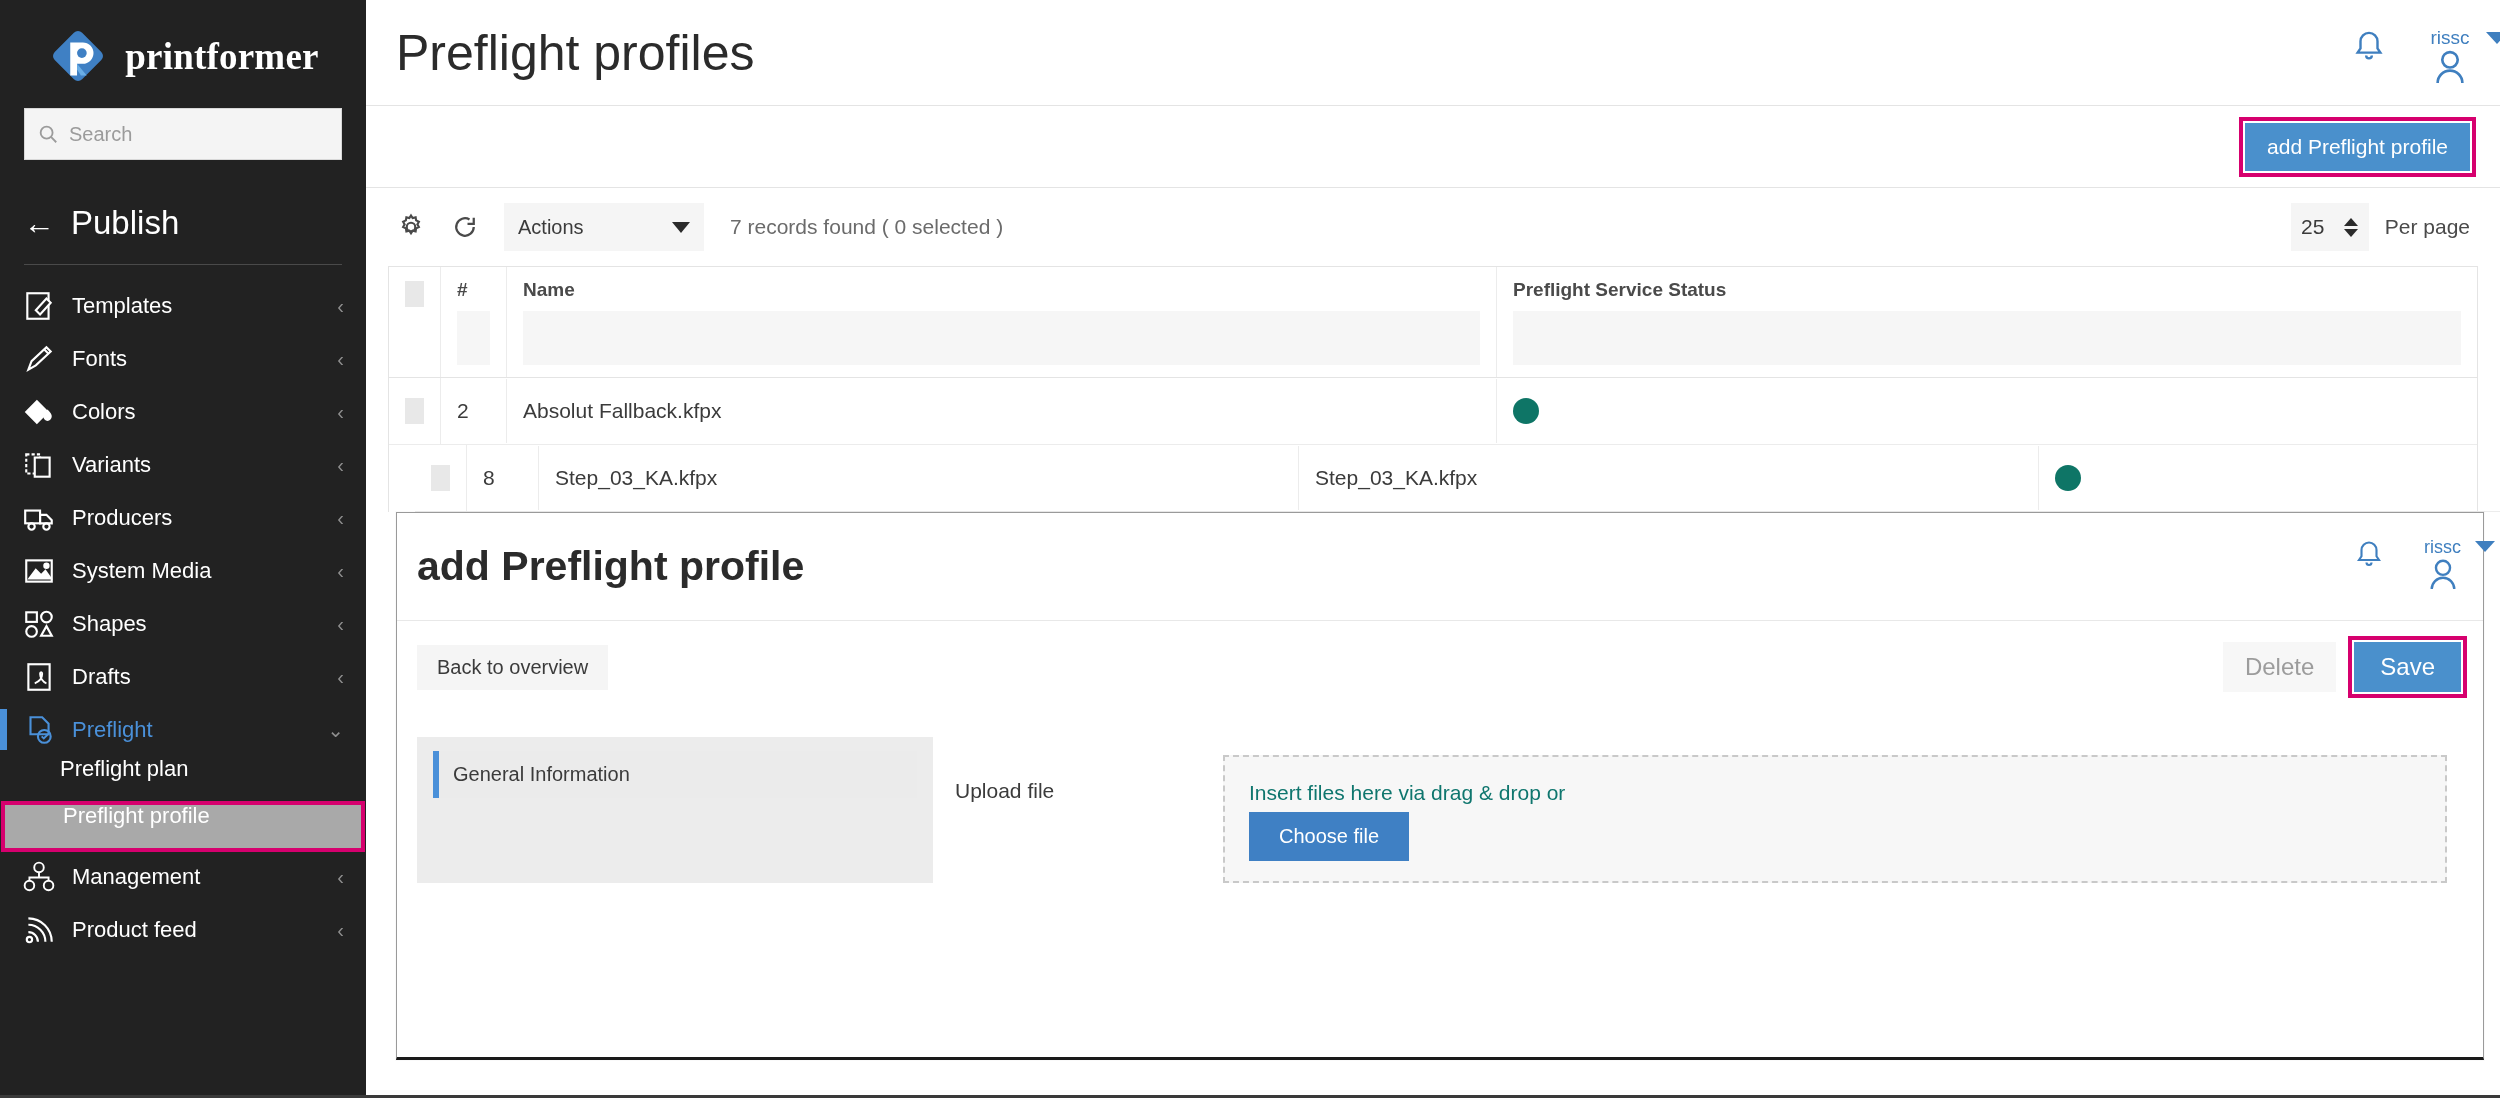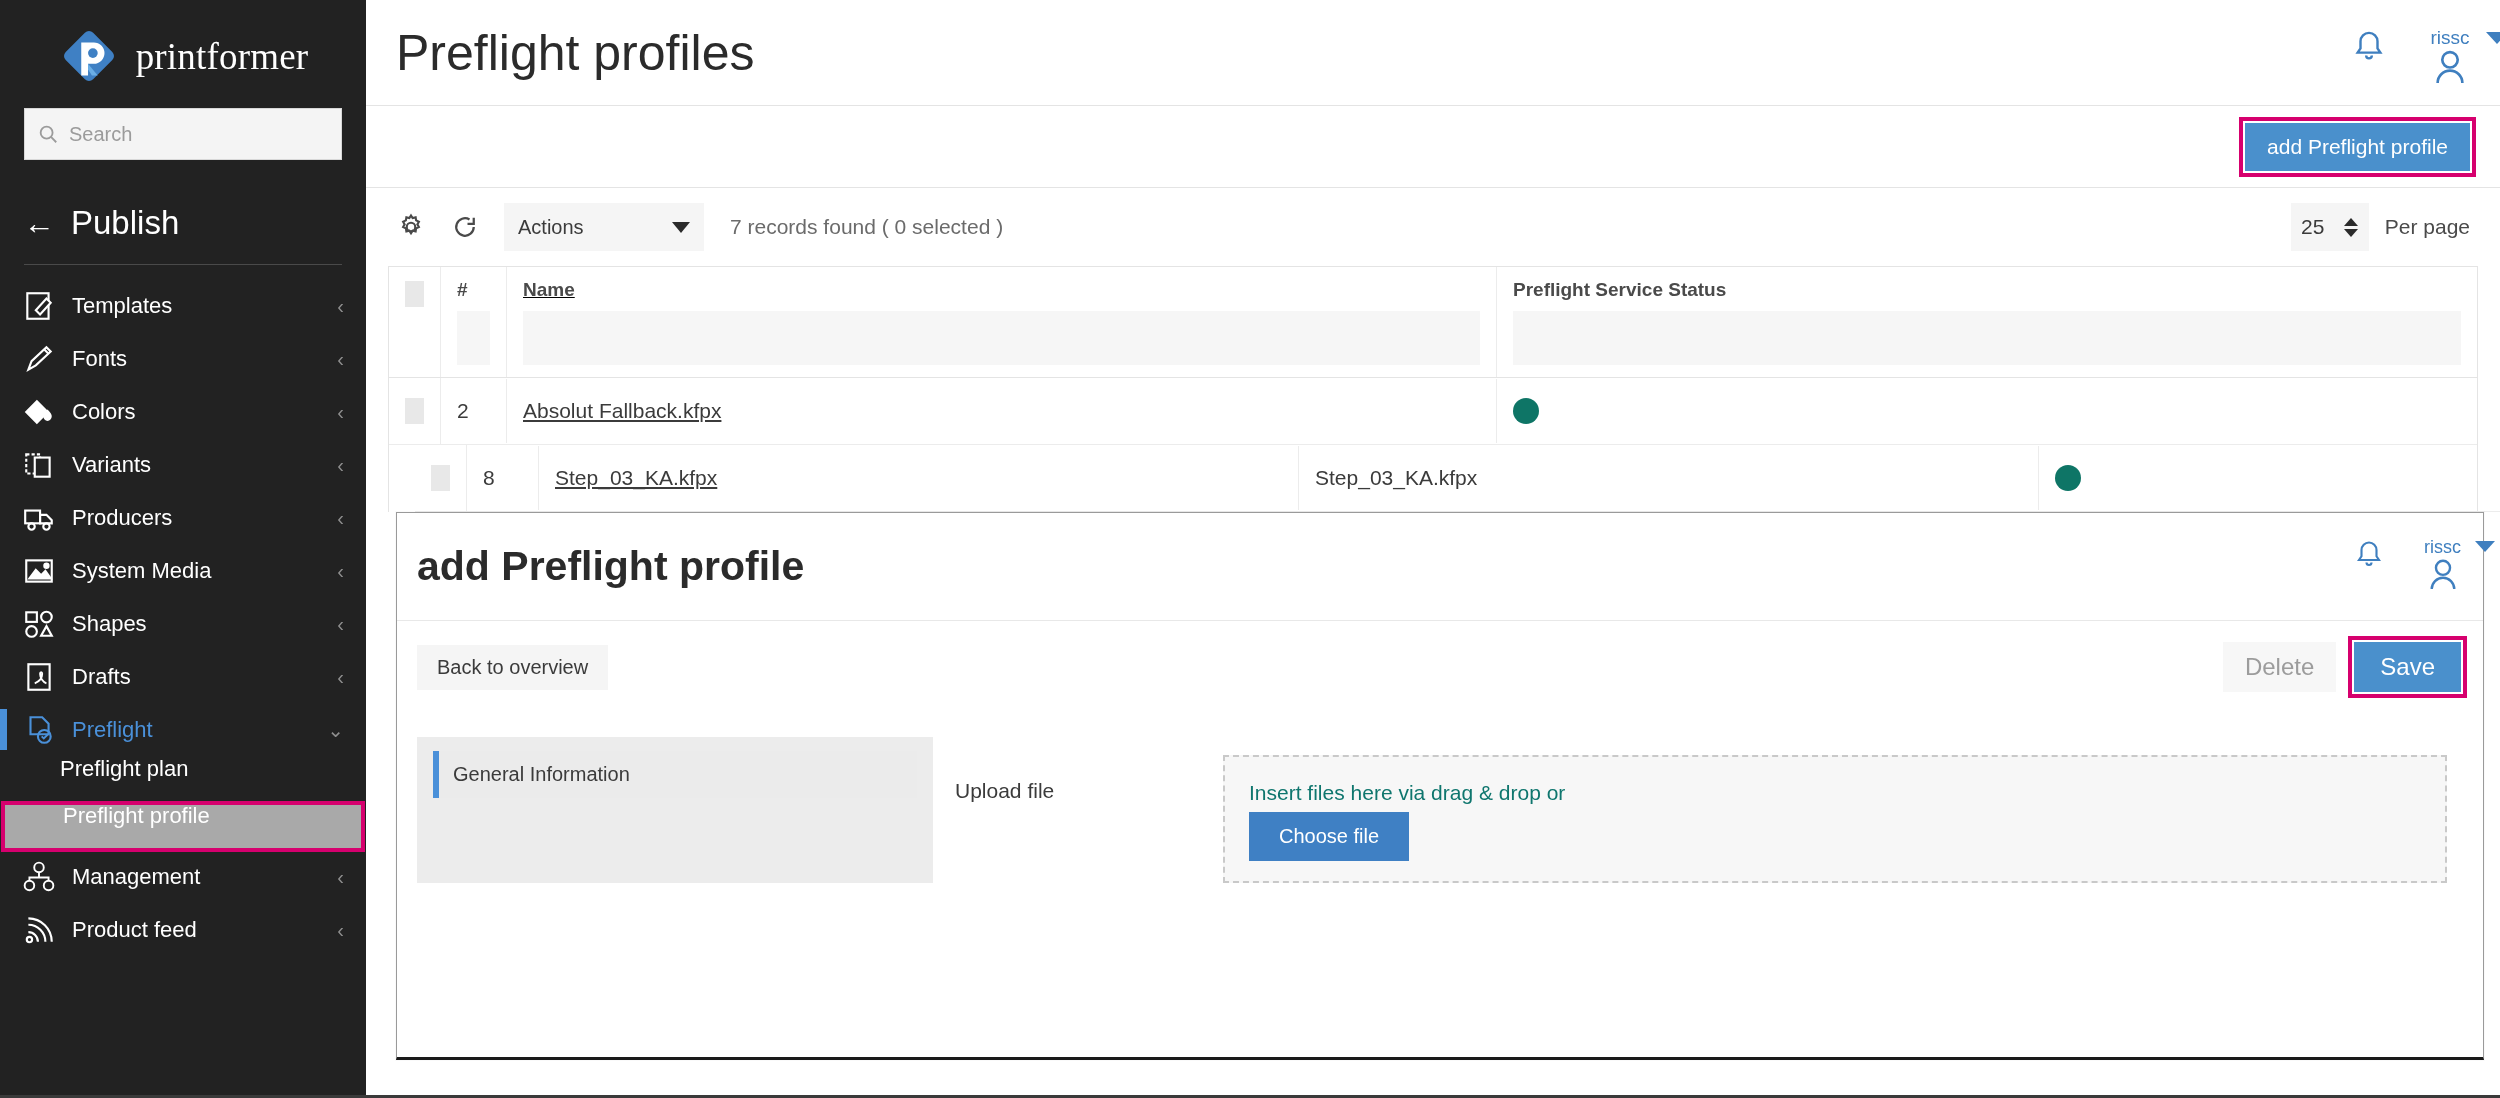--- a/index.html
+++ b/index.html
@@ -13,21 +13,21 @@
 
   
   .sidebar {
     position: absolute; left: 0; top: 0;
     width: 366px; height: 1098px;
     background: #222222;
     color: #fff;
   }
   .brand {
     display: flex; align-items: center; justify-content: center;
-    gap: 16px; height: 106px; padding-top: 6px;
+    gap: 16px; height: 106px; padding-top: 6px; font-weight: bold;
   }
   .brand-logo { width: 62px; height: 62px; flex: none; }
   .brand-name {
     font-family: "Liberation Serif", serif;
     font-size: 37px; color: #ffffff; letter-spacing: .2px;
   }
   .search-box {
     margin: 2px 24px 0 24px; height: 52px; background:#f4f4f4;
     border: 1px solid #d8d8d8; display:flex; align-items:center;
     padding: 0 12px; gap: 10px;
@@ -128,21 +128,21 @@
   .spin i.dn { border-top:8px solid #2b2b2b; }
   .perpage-lbl { font-size:21px; color:#4a4a4a; }
 
   
   .table { margin: 0 22px 0 22px; border:1px solid #e4e4e4; border-bottom:none;}
   .trow { display:flex; }
   .thead { border-bottom:1px solid #e4e4e4; }
   .tcell { padding: 12px 16px; border-right:1px solid #ececec; }
   .c-chk   { width: 52px; flex:none; display:flex; align-items:flex-start; justify-content:center; padding-top:14px;}
   .c-num   { width: 66px; flex:none; }
-  .c-name  { flex: 1 1 auto; text-decoration: underline; }
+  .c-name  { flex: 1 1 auto; }
   .c-status{ width: 980px; flex:none; border-right:none;}
   .chk {
     width:26px; height:26px; background:#e8e8e8; display:block; cursor:pointer;
   }
   .th-label { font-size:19px; color:#4a4a4a; font-weight:bold; }
   .th-filter { height: 54px; background:#f6f6f6; margin-top: 10px; }
   .td-text { font-size: 21px; color:#3b3b3b; }
   .row-data { border-bottom:1px solid #ececec; align-items:center; }
   .row-data .tcell { padding: 20px 16px; }
   .dot { width: 26px; height:26px; border-radius:50%; background:#0e7566; display:block;}

